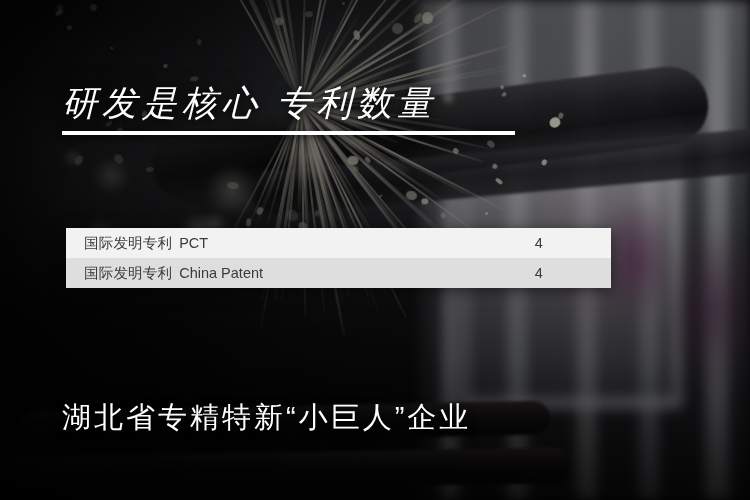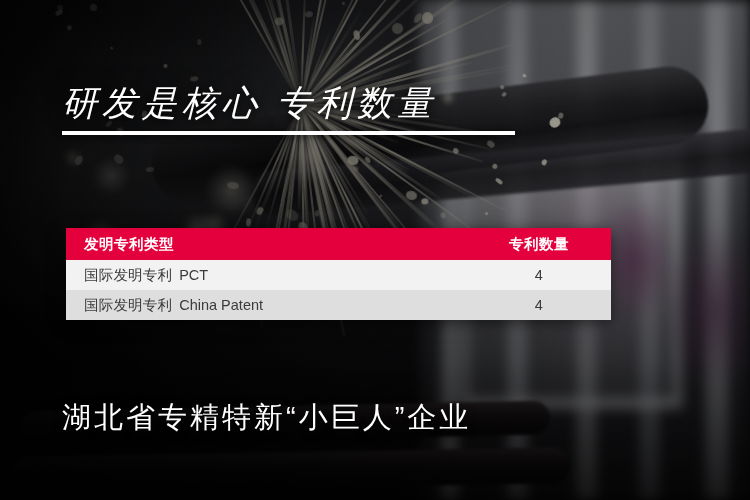--- a/index.html
+++ b/index.html
@@ -444,24 +444,20 @@
 
   <div class="content">
 
     <div class="headline-1">研发是核心 专利数量</div>
 
     <div class="divider"></div>
 
 
     <div class="patent-table">
 
-      <div class="table-head">
-        <div class="th-type">发明专利类型</div>
-        <div class="th-count">专利数量</div>
-      </div>
 
       <div class="table-body" id="table-body">
           <div class="table-row odd">
             <div class="td-type"><span class="zh">国际发明专利</span><span class="en">PCT</span></div>
             <div class="td-count">4</div>
           </div>
           <div class="table-row even">
             <div class="td-type"><span class="zh">国际发明专利</span><span class="en">China Patent</span></div>
             <div class="td-count">4</div>
           </div>

